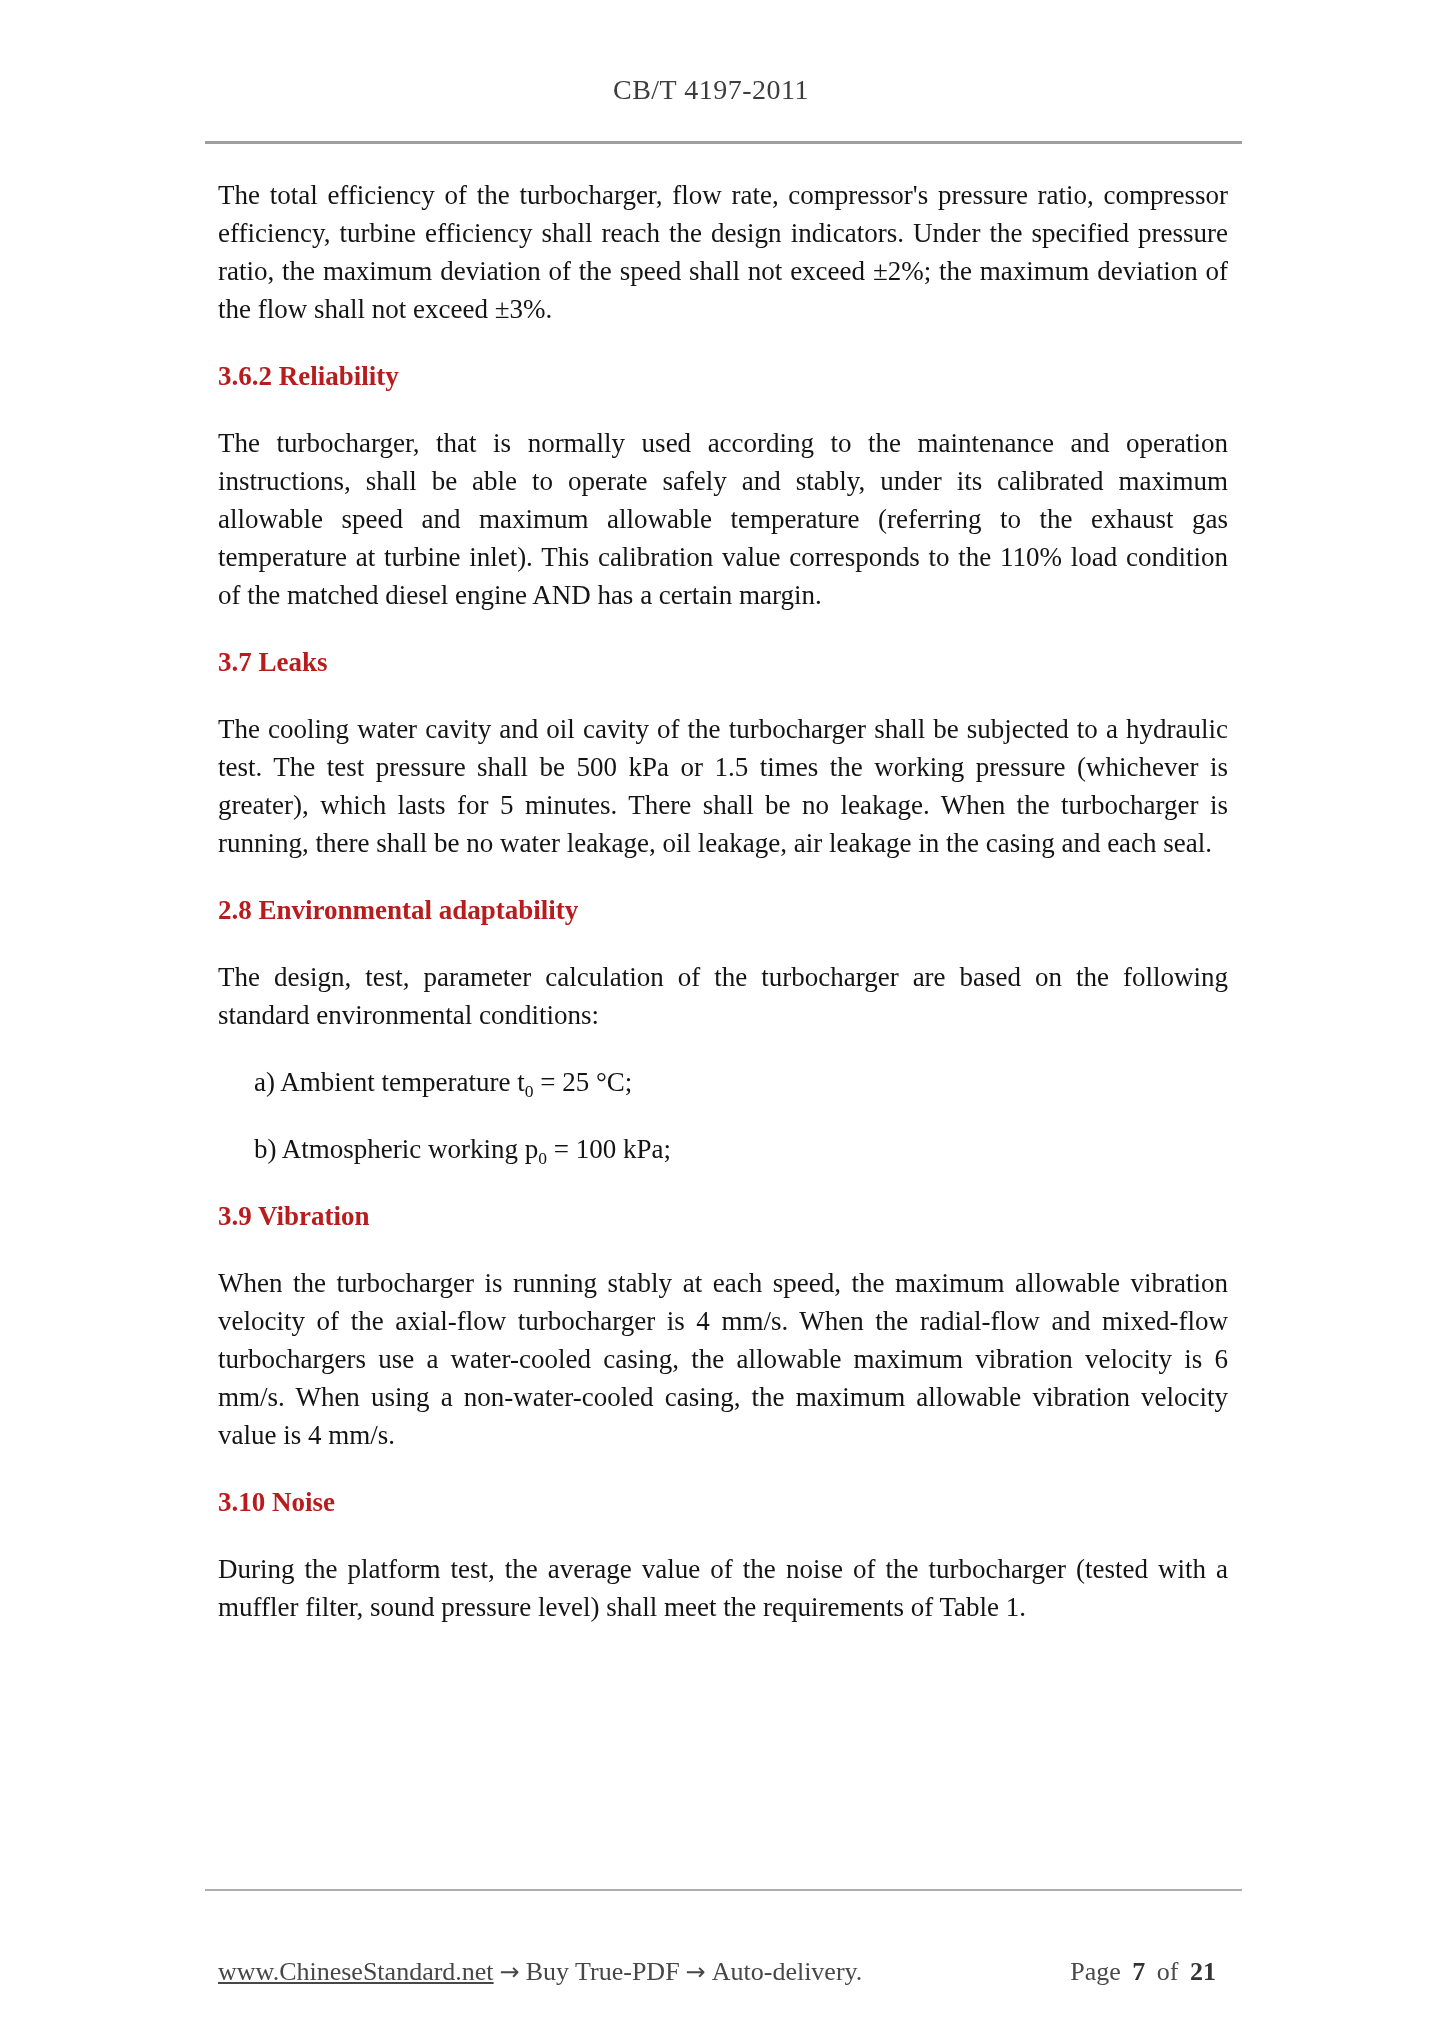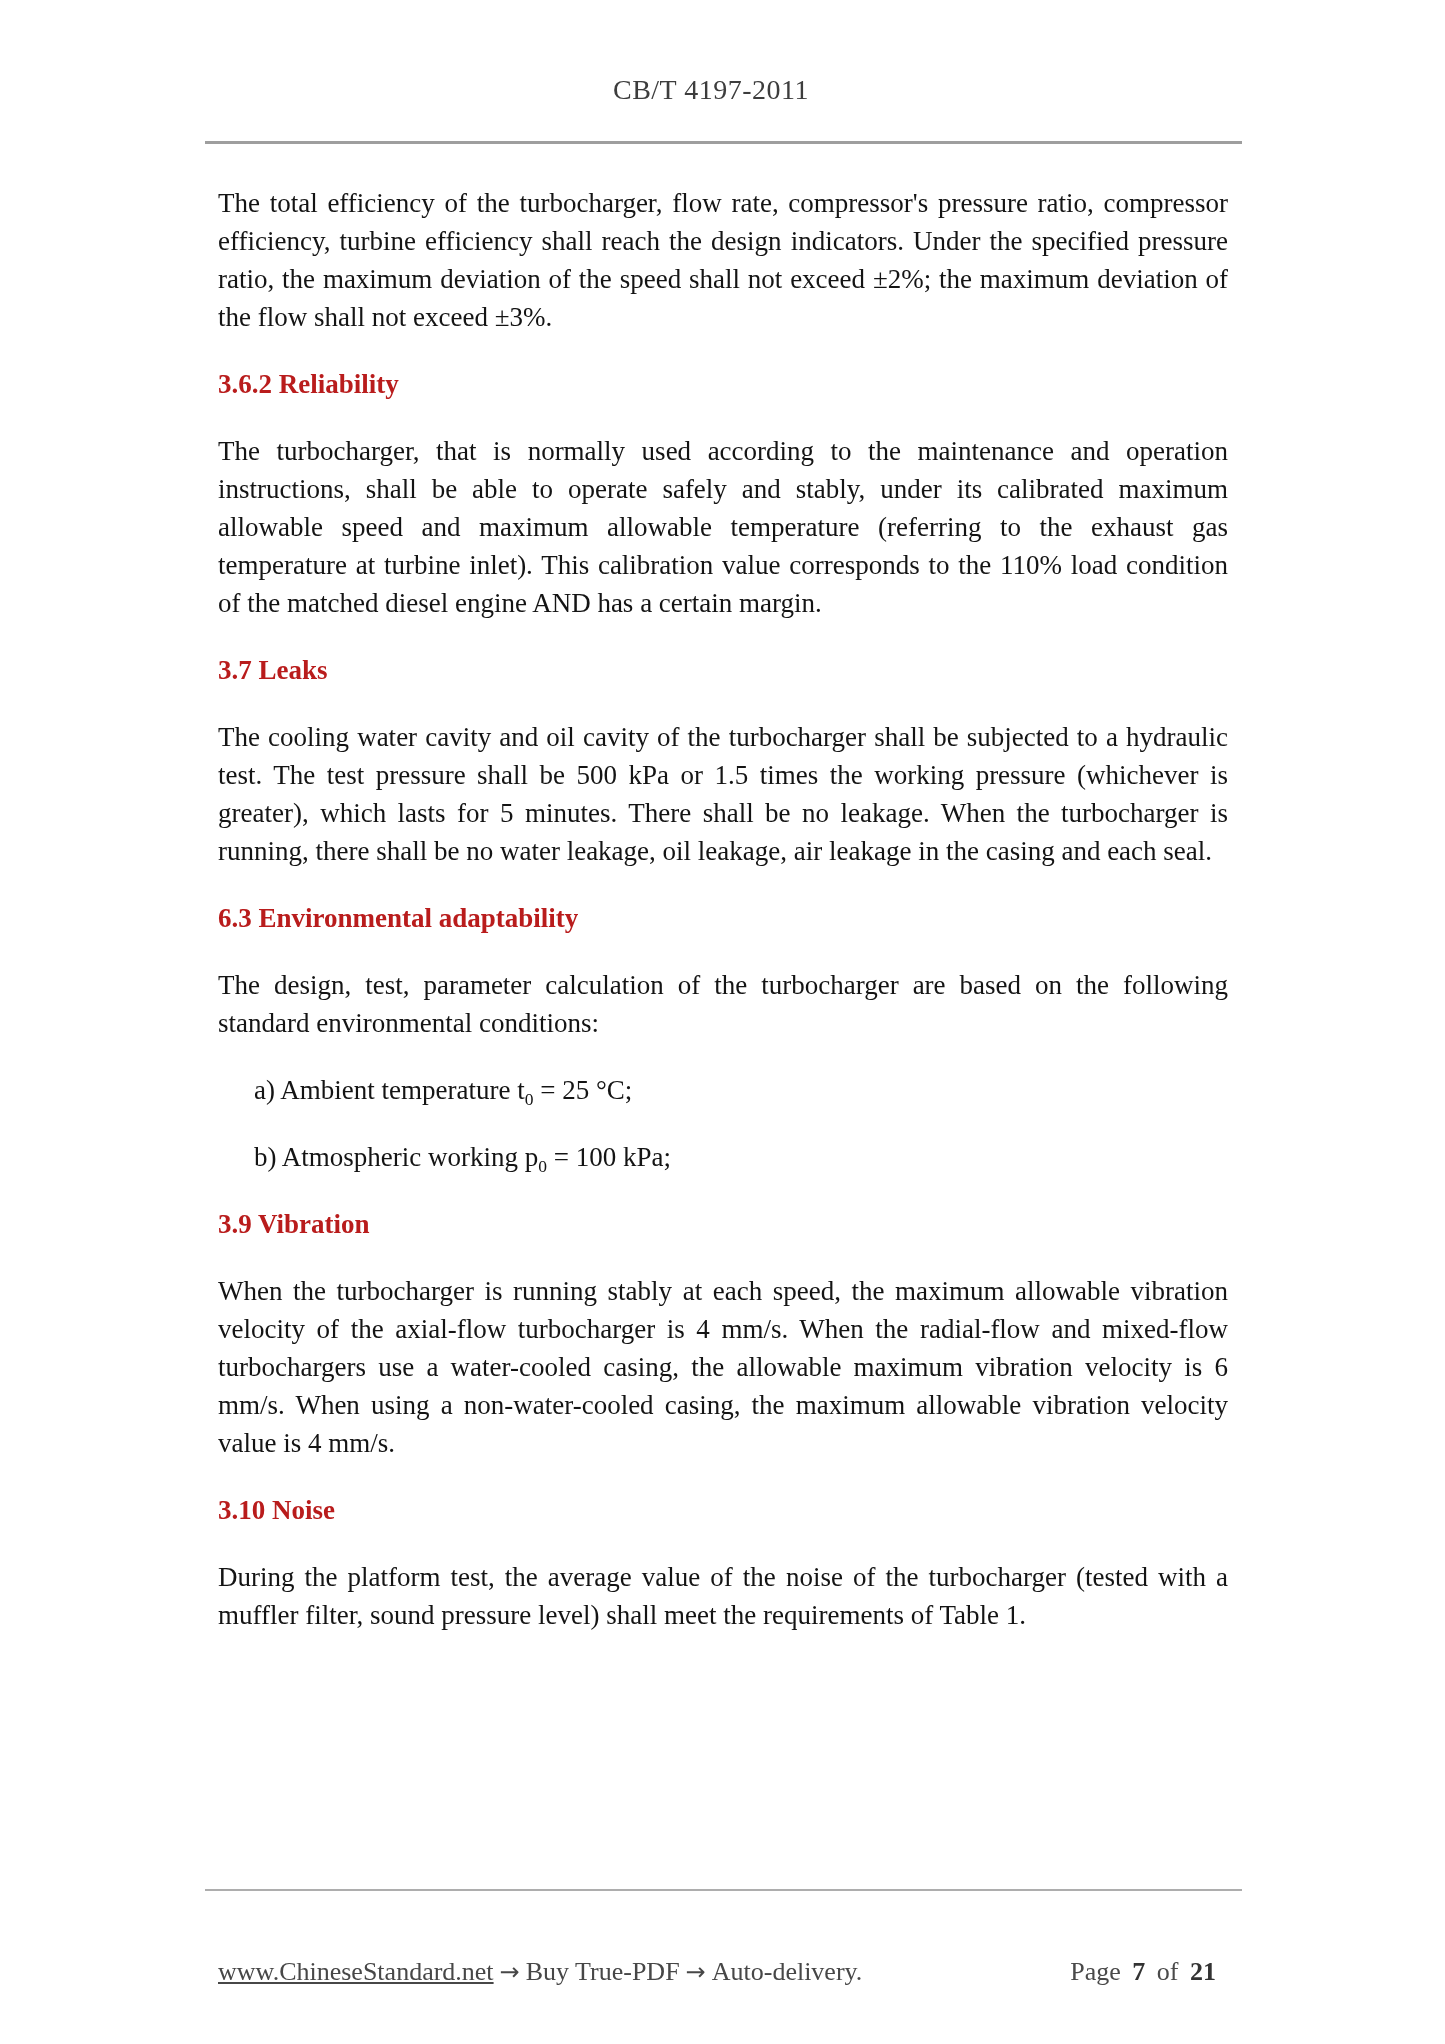--- a/index.html
+++ b/index.html
@@ -35,21 +35,20 @@
     height: 3px;
     background: #9e9e9e;
   }
   .content {
     position: absolute;
     top: 176px;
     left: 218px;
     width: 1010px;
     font-size: 27px;
     line-height: 38px;
-    margin-top: 8px;
   }
   .content p {
     margin: 0 0 29px 0;
     text-align: justify;
   }
   .content h2 {
     margin: 0 0 29px 0;
     font-size: 27px;
     line-height: 38px;
     font-weight: bold;
@@ -118,21 +117,21 @@
     <p>The total efficiency of the turbocharger, flow rate, compressor's pressure ratio, compressor efficiency, turbine efficiency shall reach the design indicators. Under the specified pressure ratio, the maximum deviation of the speed shall not exceed ±2%; the maximum deviation of the flow shall not exceed ±3%.</p>
 
     <h2>3.6.2 Reliability</h2>
 
     <p>The turbocharger, that is normally used according to the maintenance and operation instructions, shall be able to operate safely and stably, under its calibrated maximum allowable speed and maximum allowable temperature (referring to the exhaust gas temperature at turbine inlet). This calibration value corresponds to the 110% load condition of the matched diesel engine AND has a certain margin.</p>
 
     <h2>3.7 Leaks</h2>
 
     <p>The cooling water cavity and oil cavity of the turbocharger shall be subjected to a hydraulic test. The test pressure shall be 500 kPa or 1.5 times the working pressure (whichever is greater), which lasts for 5 minutes. There shall be no leakage. When the turbocharger is running, there shall be no water leakage, oil leakage, air leakage in the casing and each seal.</p>
 
-    <h2>6.3 Environmental adaptability</h2>
+    <h2>2.8 Environmental adaptability</h2>
 
     <p>The design, test, parameter calculation of the turbocharger are based on the following standard environmental conditions:</p>
 
     <p class="item"><span>a) Ambient temperature t</span><sub>0</sub><span> = 25 °C;</span></p>
 
     <p class="item"><span>b) Atmospheric working p</span><sub>0</sub><span> = 100 kPa;</span></p>
 
 
     <h2>3.9 Vibration</h2>
 

